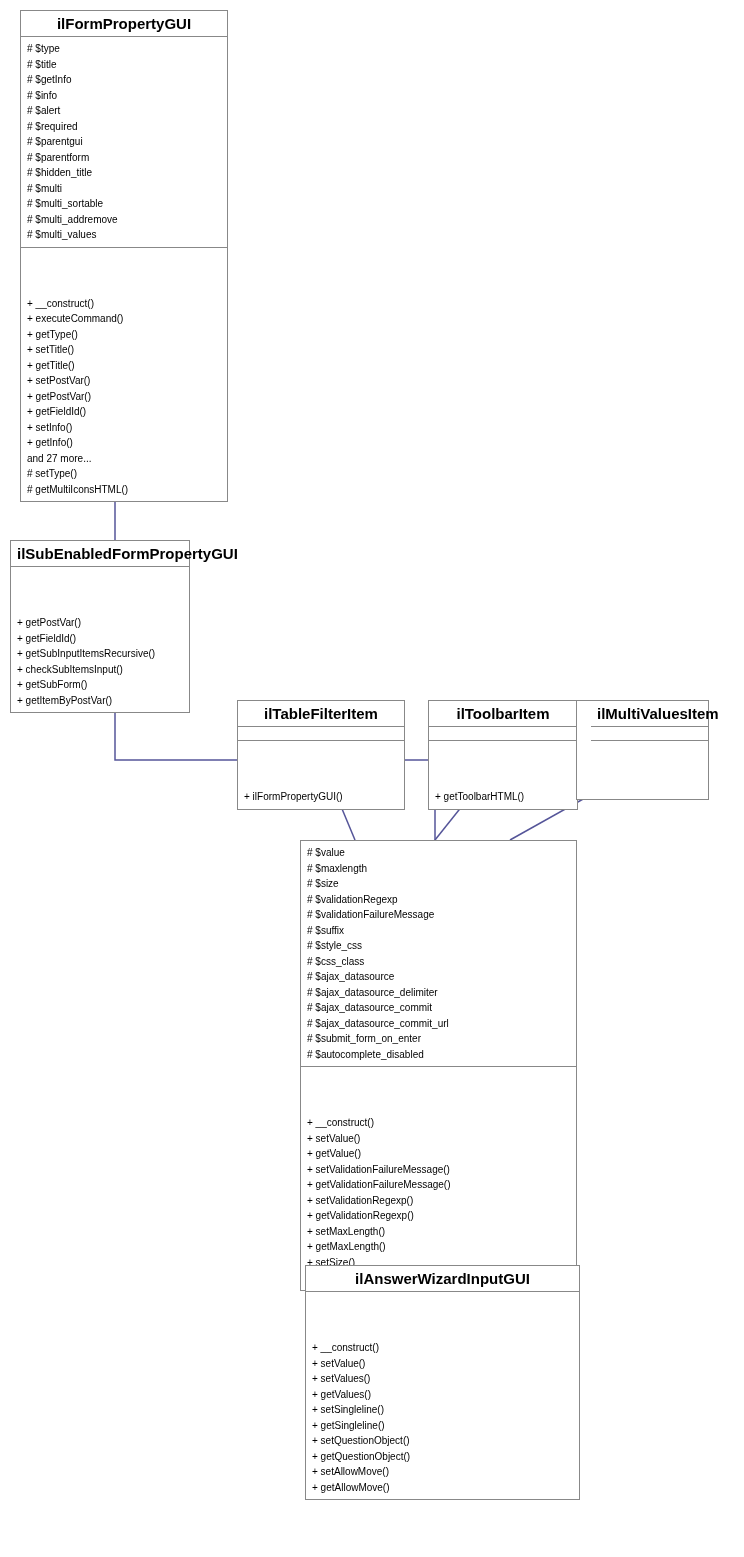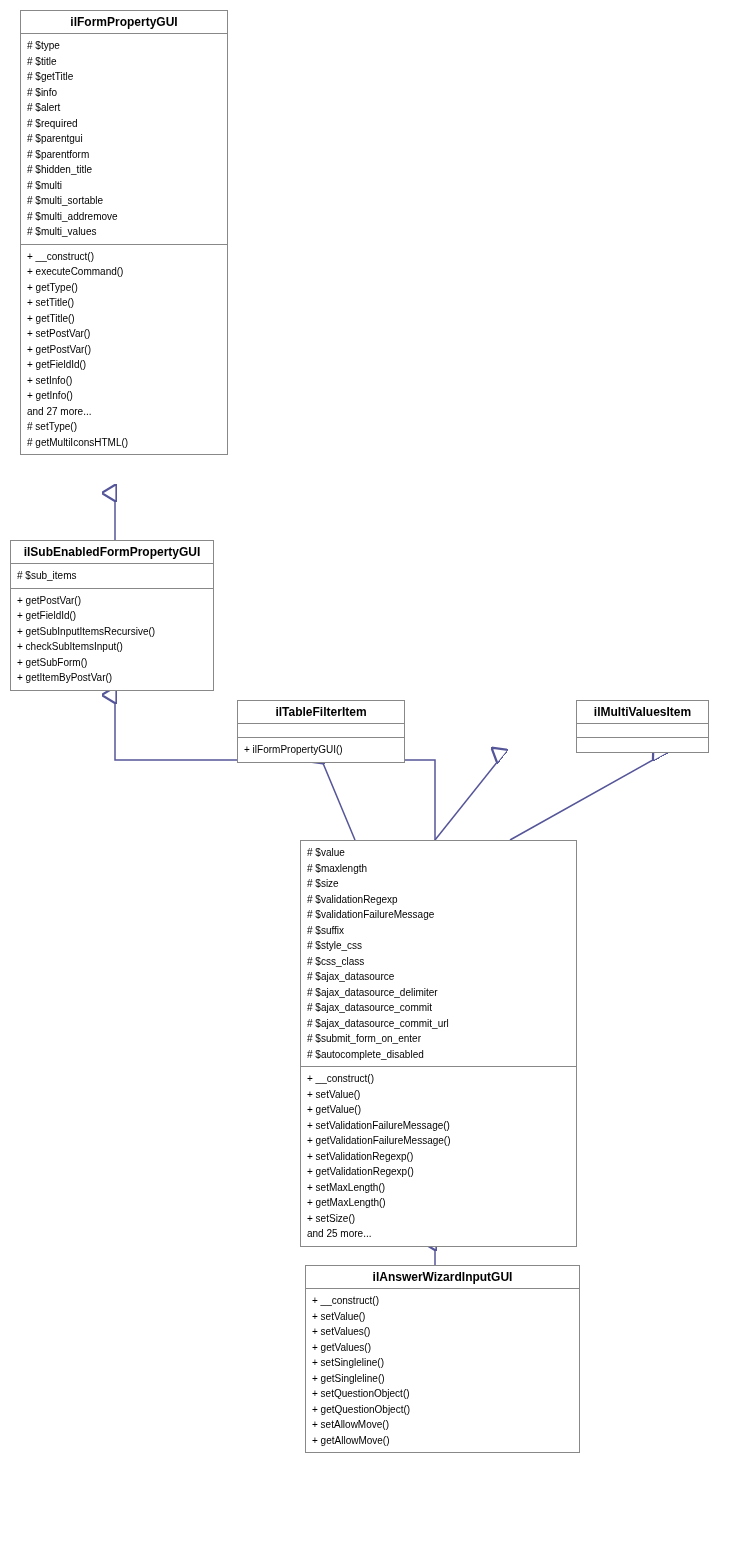--- a/index.html
+++ b/index.html
@@ -21,30 +21,31 @@
       position: absolute;
       border: 1px solid #888;
       background: #fff;
     }
     .uml-box-title {
       background: #fff;
       border-bottom: 1px solid #888;
       text-align: center;
       padding: 4px 6px;
       font-weight: bold;
-      font-size: 12px;
+      font-size: 15px;
     }
     .uml-box-section {
       border-bottom: 1px solid #888;
       padding: 4px 6px;
       line-height: 1.55;
       font-size: 10px;
     }
     .uml-box-section:last-child {
       border-bottom: none;
+      margin-top: 44px;
     }
     svg.arrows {
       position: absolute;
       top: 0;
       left: 0;
       width: 744px;
       height: 1557px;
       pointer-events: none;
     }
     .line {
@@ -77,21 +78,21 @@
     <line x1="510" y1="840" x2="660" y2="756" class="line" marker-end="url(#arrow-up)"></line>
 
     <line x1="435" y1="1265" x2="435" y2="1242" class="line" marker-end="url(#arrow-up)"></line>
   </svg>
 
   <div class="uml-box" style="left:20px;top:10px;width:208px;">
     <div class="uml-box-title">ilFormPropertyGUI</div>
     <div class="uml-box-section">
       <div># $type</div>
       <div># $title</div>
-      <div># $getTitle</div>
+      <div># $getInfo</div>
       <div># $info</div>
       <div># $alert</div>
       <div># $required</div>
       <div># $parentgui</div>
       <div># $parentform</div>
       <div># $hidden_title</div>
       <div># $multi</div>
       <div># $multi_sortable</div>
       <div># $multi_addremove</div>
       <div># $multi_values</div>
@@ -106,45 +107,49 @@
       <div>+ getPostVar()</div>
       <div>+ getFieldId()</div>
       <div>+ setInfo()</div>
       <div>+ getInfo()</div>
       <div>and 27 more...</div>
       <div># setType()</div>
       <div># getMultiIconsHTML()</div>
     </div>
   </div>
 
-  <div class="uml-box" style="left:10px;top:540px;width:204px;">
+  <div class="uml-box" style="left:10px;top:540px;width:180px;">
     <div class="uml-box-title">ilSubEnabledFormPropertyGUI</div>
-    <div class="uml-box-section">
-      <div># $sub_items</div>
-    </div>
     <div class="uml-box-section">
       <div>+ getPostVar()</div>
       <div>+ getFieldId()</div>
       <div>+ getSubInputItemsRecursive()</div>
       <div>+ checkSubItemsInput()</div>
       <div>+ getSubForm()</div>
       <div>+ getItemByPostVar()</div>
     </div>
   </div>
 
   <div class="uml-box" style="left:237px;top:700px;width:168px;">
     <div class="uml-box-title">ilTableFilterItem</div>
     <div class="uml-box-section" style="min-height:14px;"></div>
     <div class="uml-box-section">
       <div>+ ilFormPropertyGUI()</div>
     </div>
   </div>
 
-
-  <div class="uml-box" style="left:576px;top:700px;width:133px;">
+  <div class="uml-box" style="left:428px;top:700px;width:150px;">
+    <div class="uml-box-title">ilToolbarItem</div>
+    <div class="uml-box-section" style="min-height:14px;"></div>
+    <div class="uml-box-section">
+      <div>+ getToolbarHTML()</div>
+    </div>
+  </div>
+
+  <div class="uml-box" style="left:576px;top:700px;width:133px;padding-left:14px;">
     <div class="uml-box-title">ilMultiValuesItem</div>
     <div class="uml-box-section" style="min-height:14px;"></div>
     <div class="uml-box-section" style="min-height:14px;"></div>
   </div>
 
   <div class="uml-box" style="left:300px;top:840px;width:277px;">
     <div class="uml-box-section">
       <div># $value</div>
       <div># $maxlength</div>
       <div># $size</div>

